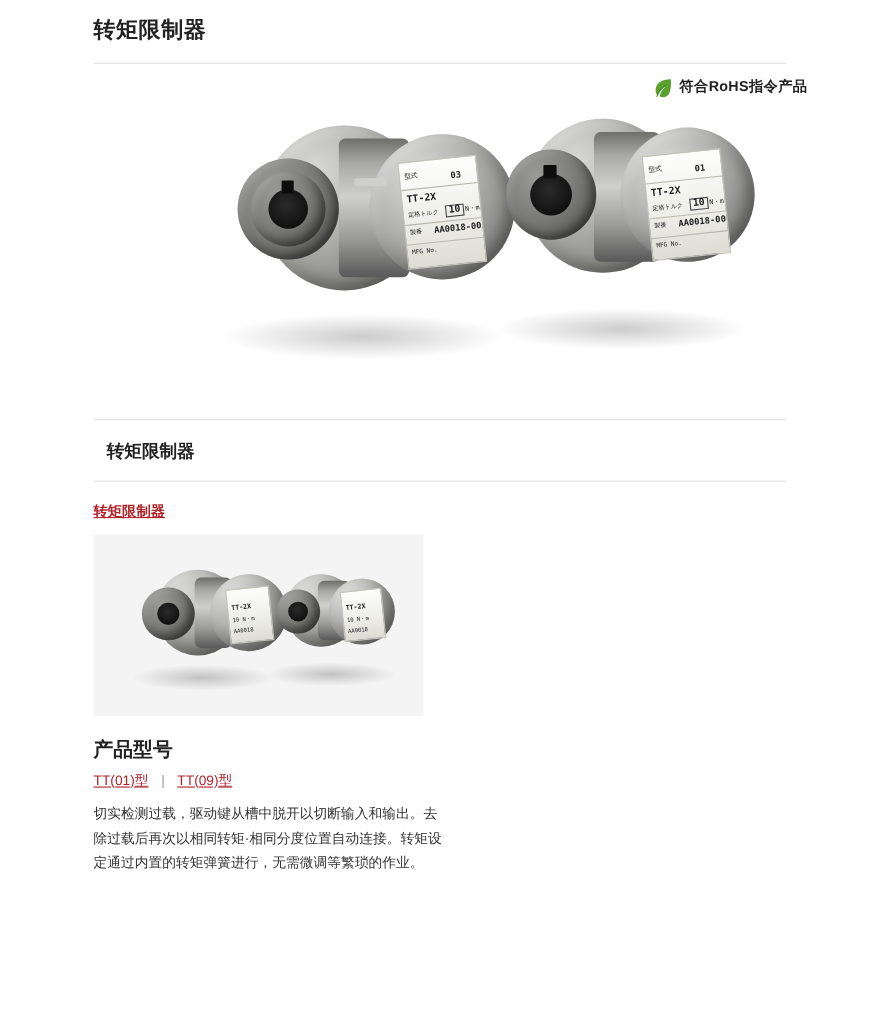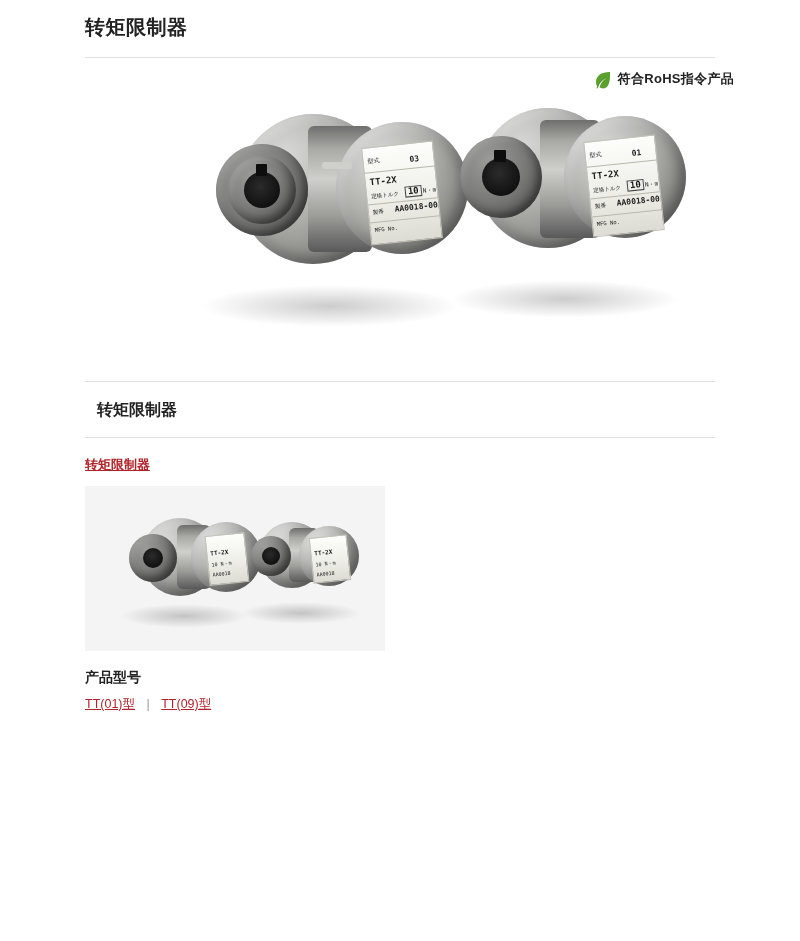--- a/index.html
+++ b/index.html
@@ -163,21 +163,21 @@
   .thumb-stage {
     position: absolute;
     left: 16px;
     top: 24px;
     width: 270px;
     height: 120px;
   }
 
   .model-heading {
     margin: 18px 85px 0 85px;
-    font-size: 14px;
+    font-size: 18px;
     font-weight: bold;
     color: #222;
   }
   .model-links {
     margin: 9px 85px 0 85px;
     font-size: 12.5px;
     color: #b0232a;
   }
   .model-links a {
     color: #b0232a;
@@ -319,14 +319,15 @@
     </div>
   </div>
 
   
   <div class="model-heading">产品型号</div>
   <div class="model-links">
     <a href="#">TT(01)型</a>
     <span class="sep">|</span>
     <a href="#">TT(09)型</a>
   </div>
+  <div class="sub-copy">切实检测过载，驱动键从槽中脱开以切断输入和输出。去除过载后再次以相同转矩·相同分度位置自动连接。转矩设定通过内置的转矩弹簧进行，无需微调等繁琐的作业。</div>
 
 </div>
 
 </body></html>

